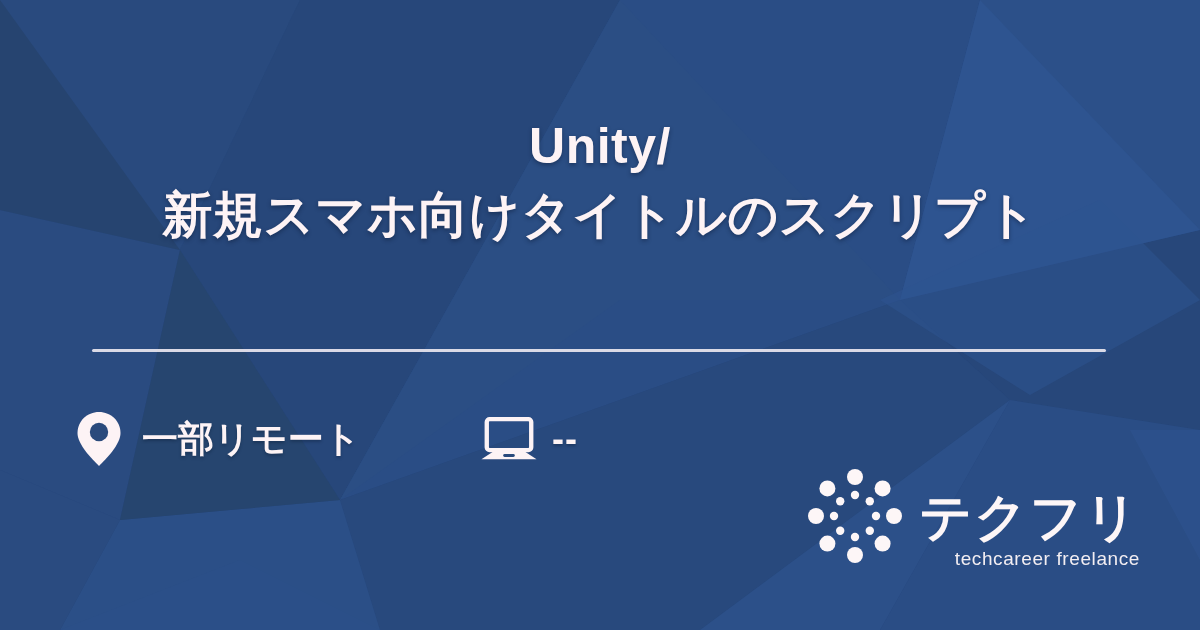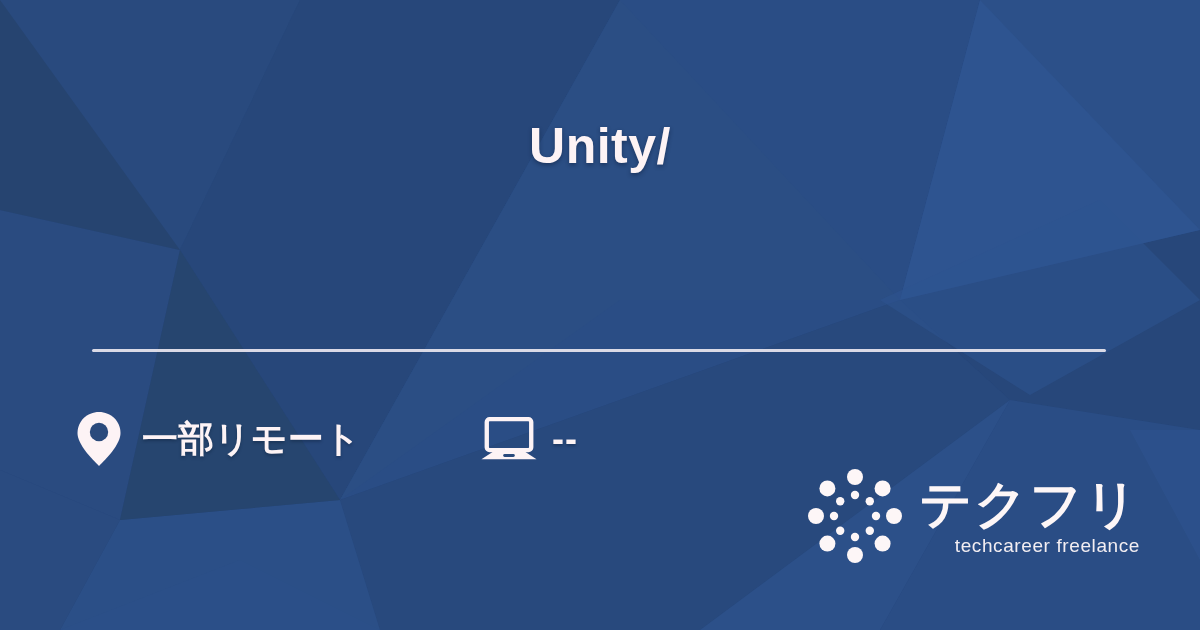--- a/index.html
+++ b/index.html
@@ -111,21 +111,21 @@
   .meta-text.dash {
     letter-spacing: 1px;
   }
 
   
   .logo {
     position: absolute;
     right: 60px;
     bottom: 62px;
     display: flex;
-    align-items: center;
+    align-items: flex-end;
   }
   .logo-mark {
     width: 104px;
     height: 104px;
     flex: 0 0 104px;
   }
   .logo-mark svg { display: block; }
   .logo-words {
     margin-left: 12px;
     display: flex;
@@ -173,20 +173,21 @@
       <polygon points="0,0 180,250 0,210" fill="#264470"></polygon>
       <polygon points="1130,430 1200,430 1200,560" fill="#2e5490" opacity="0.6"></polygon>
       <polygon points="60,630 380,630 240,560" fill="#2c5089" opacity="0.5"></polygon>
     </g>
   </svg>
 
   <div class="content">
 
     <div class="title-block">
       <div class="title-line">Unity/</div>
+      <div class="title-line">新規スマホ向けタイトルのスクリプト</div>
     </div>
 
     <div class="divider"></div>
 
     <div class="meta">
 
       <div class="meta-row">
 
         <div class="meta-cell col-a">
           <span class="meta-icon">

